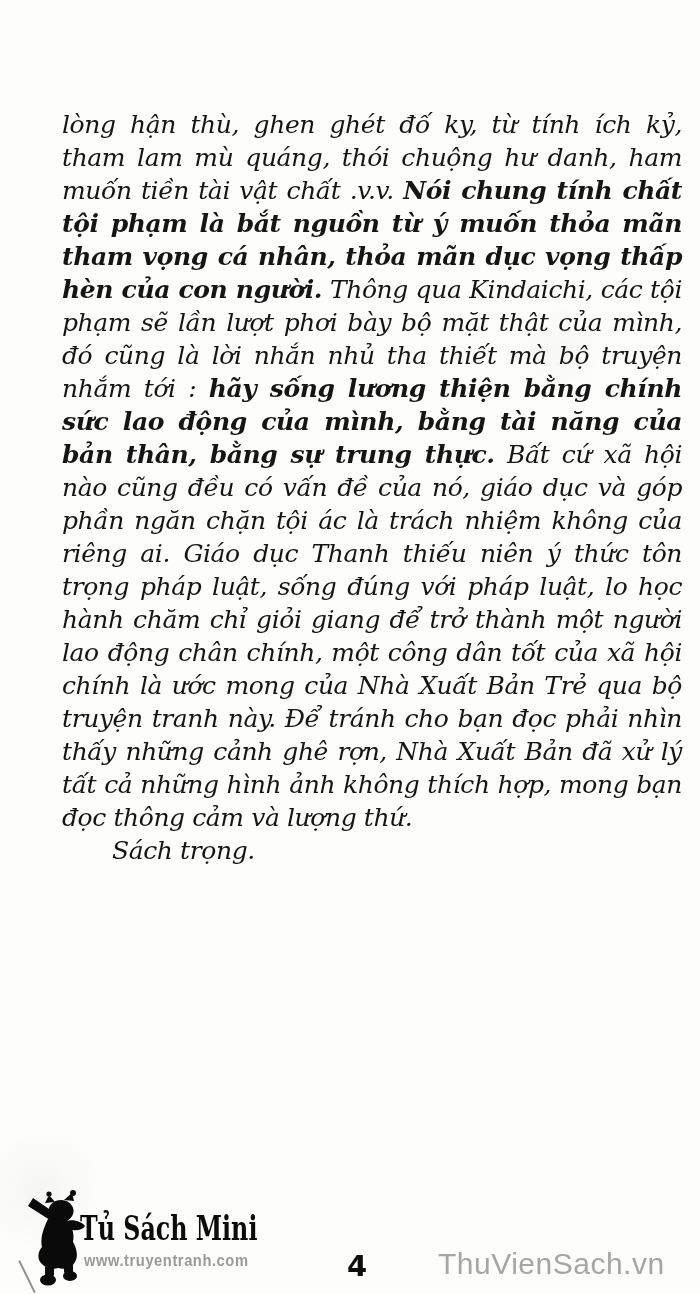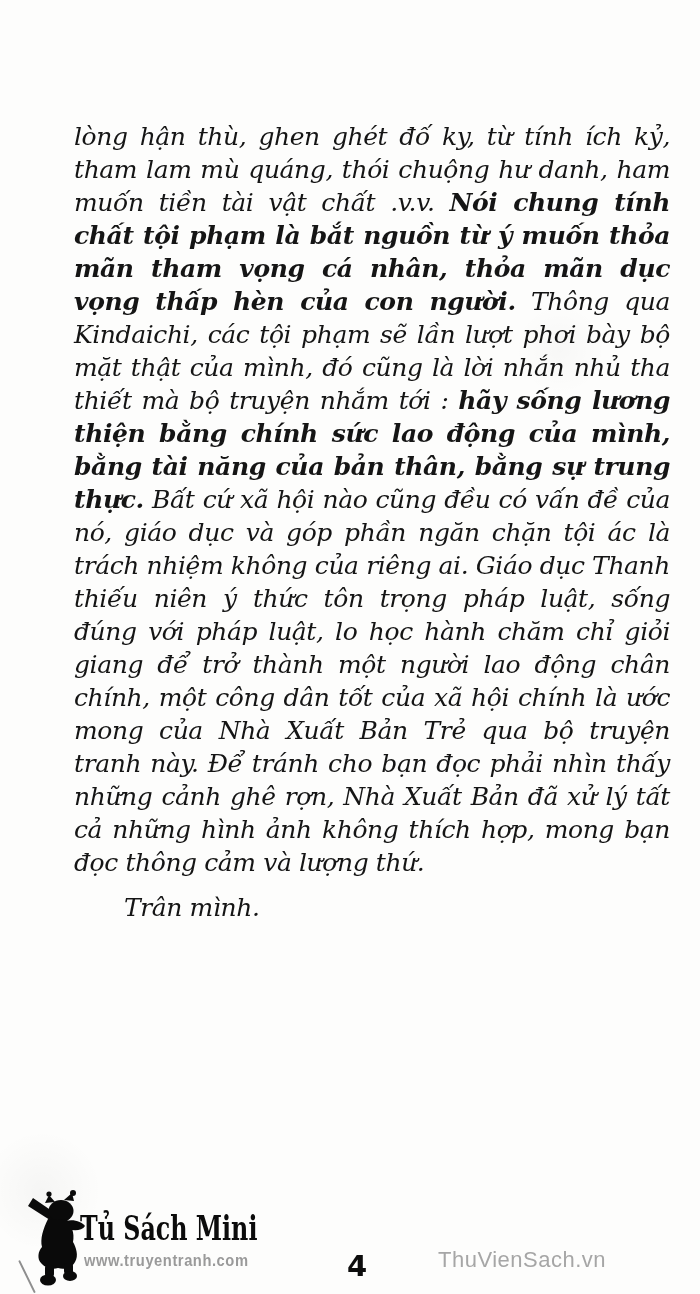--- a/index.html
+++ b/index.html
@@ -13,21 +13,21 @@
     background:#fdfdfc;
     background-image:
       radial-gradient(circle at 80% 27%, rgba(0,0,0,0.025), transparent 45px),
       radial-gradient(circle at 6% 92%, rgba(0,0,0,0.03), transparent 60px);
   }
   .page-text {
     position:absolute; left:62px; top:108px; width:620px;
     font-style:italic; font-size:25px; line-height:33px;
     letter-spacing:-0.4px; color:#151515; text-align:justify;
   }
-  .para { margin:12px; padding:0; }
+  .para { margin:0; padding:0; }
   .para.indent { text-indent:50px; }
   .bold { font-weight:700; }
   .signature {
     position:absolute; top:1028px; right:58px;
     font-family:"Liberation Sans", sans-serif; font-weight:700;
     font-size:34px; letter-spacing:-1px; color:#101010; white-space:nowrap;
   }
   .mascot {
     position:absolute; left:28px; top:1188px; width:62px; height:102px;
   }
@@ -44,36 +44,36 @@
     transform:scaleX(0.92); transform-origin:left top;
   }
   .page-num {
     position:absolute; left:347px; top:1249px;
     font-family:"DejaVu Sans", sans-serif; font-weight:700;
     font-size:29px; color:#0d0d0d;
   }
   .watermark {
     position:absolute; left:438px; top:1247px;
     font-family:"Liberation Sans", sans-serif; font-weight:400;
-    font-size:22px; letter-spacing:0.5px; color:#a6a6a6; white-space:nowrap;
+    font-size:30px; letter-spacing:0.5px; color:#a6a6a6; white-space:nowrap;
   }
   .scratch {
     position:absolute; left:20px; top:1260px; width:36px; height:2px;
     background:#8f8f8f; transform:rotate(64deg); transform-origin:left top;
     border-radius:2px;
   }
 </style>
 </head>
 <body>
 
 <div class="page">
 
   <div class="page-text">
     <p class="para"><span class="seg">lòng hận thù, ghen ghét đố ky, từ tính ích kỷ, tham lam mù quáng, thói chuộng hư danh, ham muốn tiền tài vật chất .v.v. </span><span class="seg bold">Nói chung tính chất tội phạm là bắt nguồn từ ý muốn thỏa mãn tham vọng cá nhân, thỏa mãn dục vọng thấp hèn của con người.</span><span class="seg"> Thông qua Kindaichi, các tội phạm sẽ lần lượt phơi bày bộ mặt thật của mình, đó cũng là lời nhắn nhủ tha thiết mà bộ truyện nhắm tới : </span><span class="seg bold">hãy sống lương thiện bằng chính sức lao động của mình, bằng tài năng của bản thân, bằng sự trung thực.</span><span class="seg"> Bất cứ xã hội nào cũng đều có vấn đề của nó, giáo dục và góp phần ngăn chặn tội ác là trách nhiệm không của riêng ai. Giáo dục Thanh thiếu niên ý thức tôn trọng pháp luật, sống đúng với pháp luật, lo học hành chăm chỉ giỏi giang để trở thành một người lao động chân chính, một công dân tốt của xã hội chính là ước mong của Nhà Xuất Bản Trẻ qua bộ truyện tranh này. Để tránh cho bạn đọc phải nhìn thấy những cảnh ghê rợn, Nhà Xuất Bản đã xử lý tất cả những hình ảnh không thích hợp, mong bạn đọc thông cảm và lượng thứ.</span></p>
-    <p class="para indent">Trân mình.</p>
+    <p class="para indent">Sách trọng.</p>
   </div>
 
 
   <svg class="mascot" viewBox="0 0 62 100" xmlns="http://www.w3.org/2000/svg" aria-hidden="true">
     <g fill="#0a0a0a">
       <polygon points="0,17 5,9 40,33 36,40"></polygon>
       <circle cx="21" cy="5" r="2.6"></circle>
       <polygon points="21,6 27,13 17,14"></polygon>
       <circle cx="45" cy="4" r="3"></circle>
       <polygon points="44,4 46,12 36,11"></polygon>

